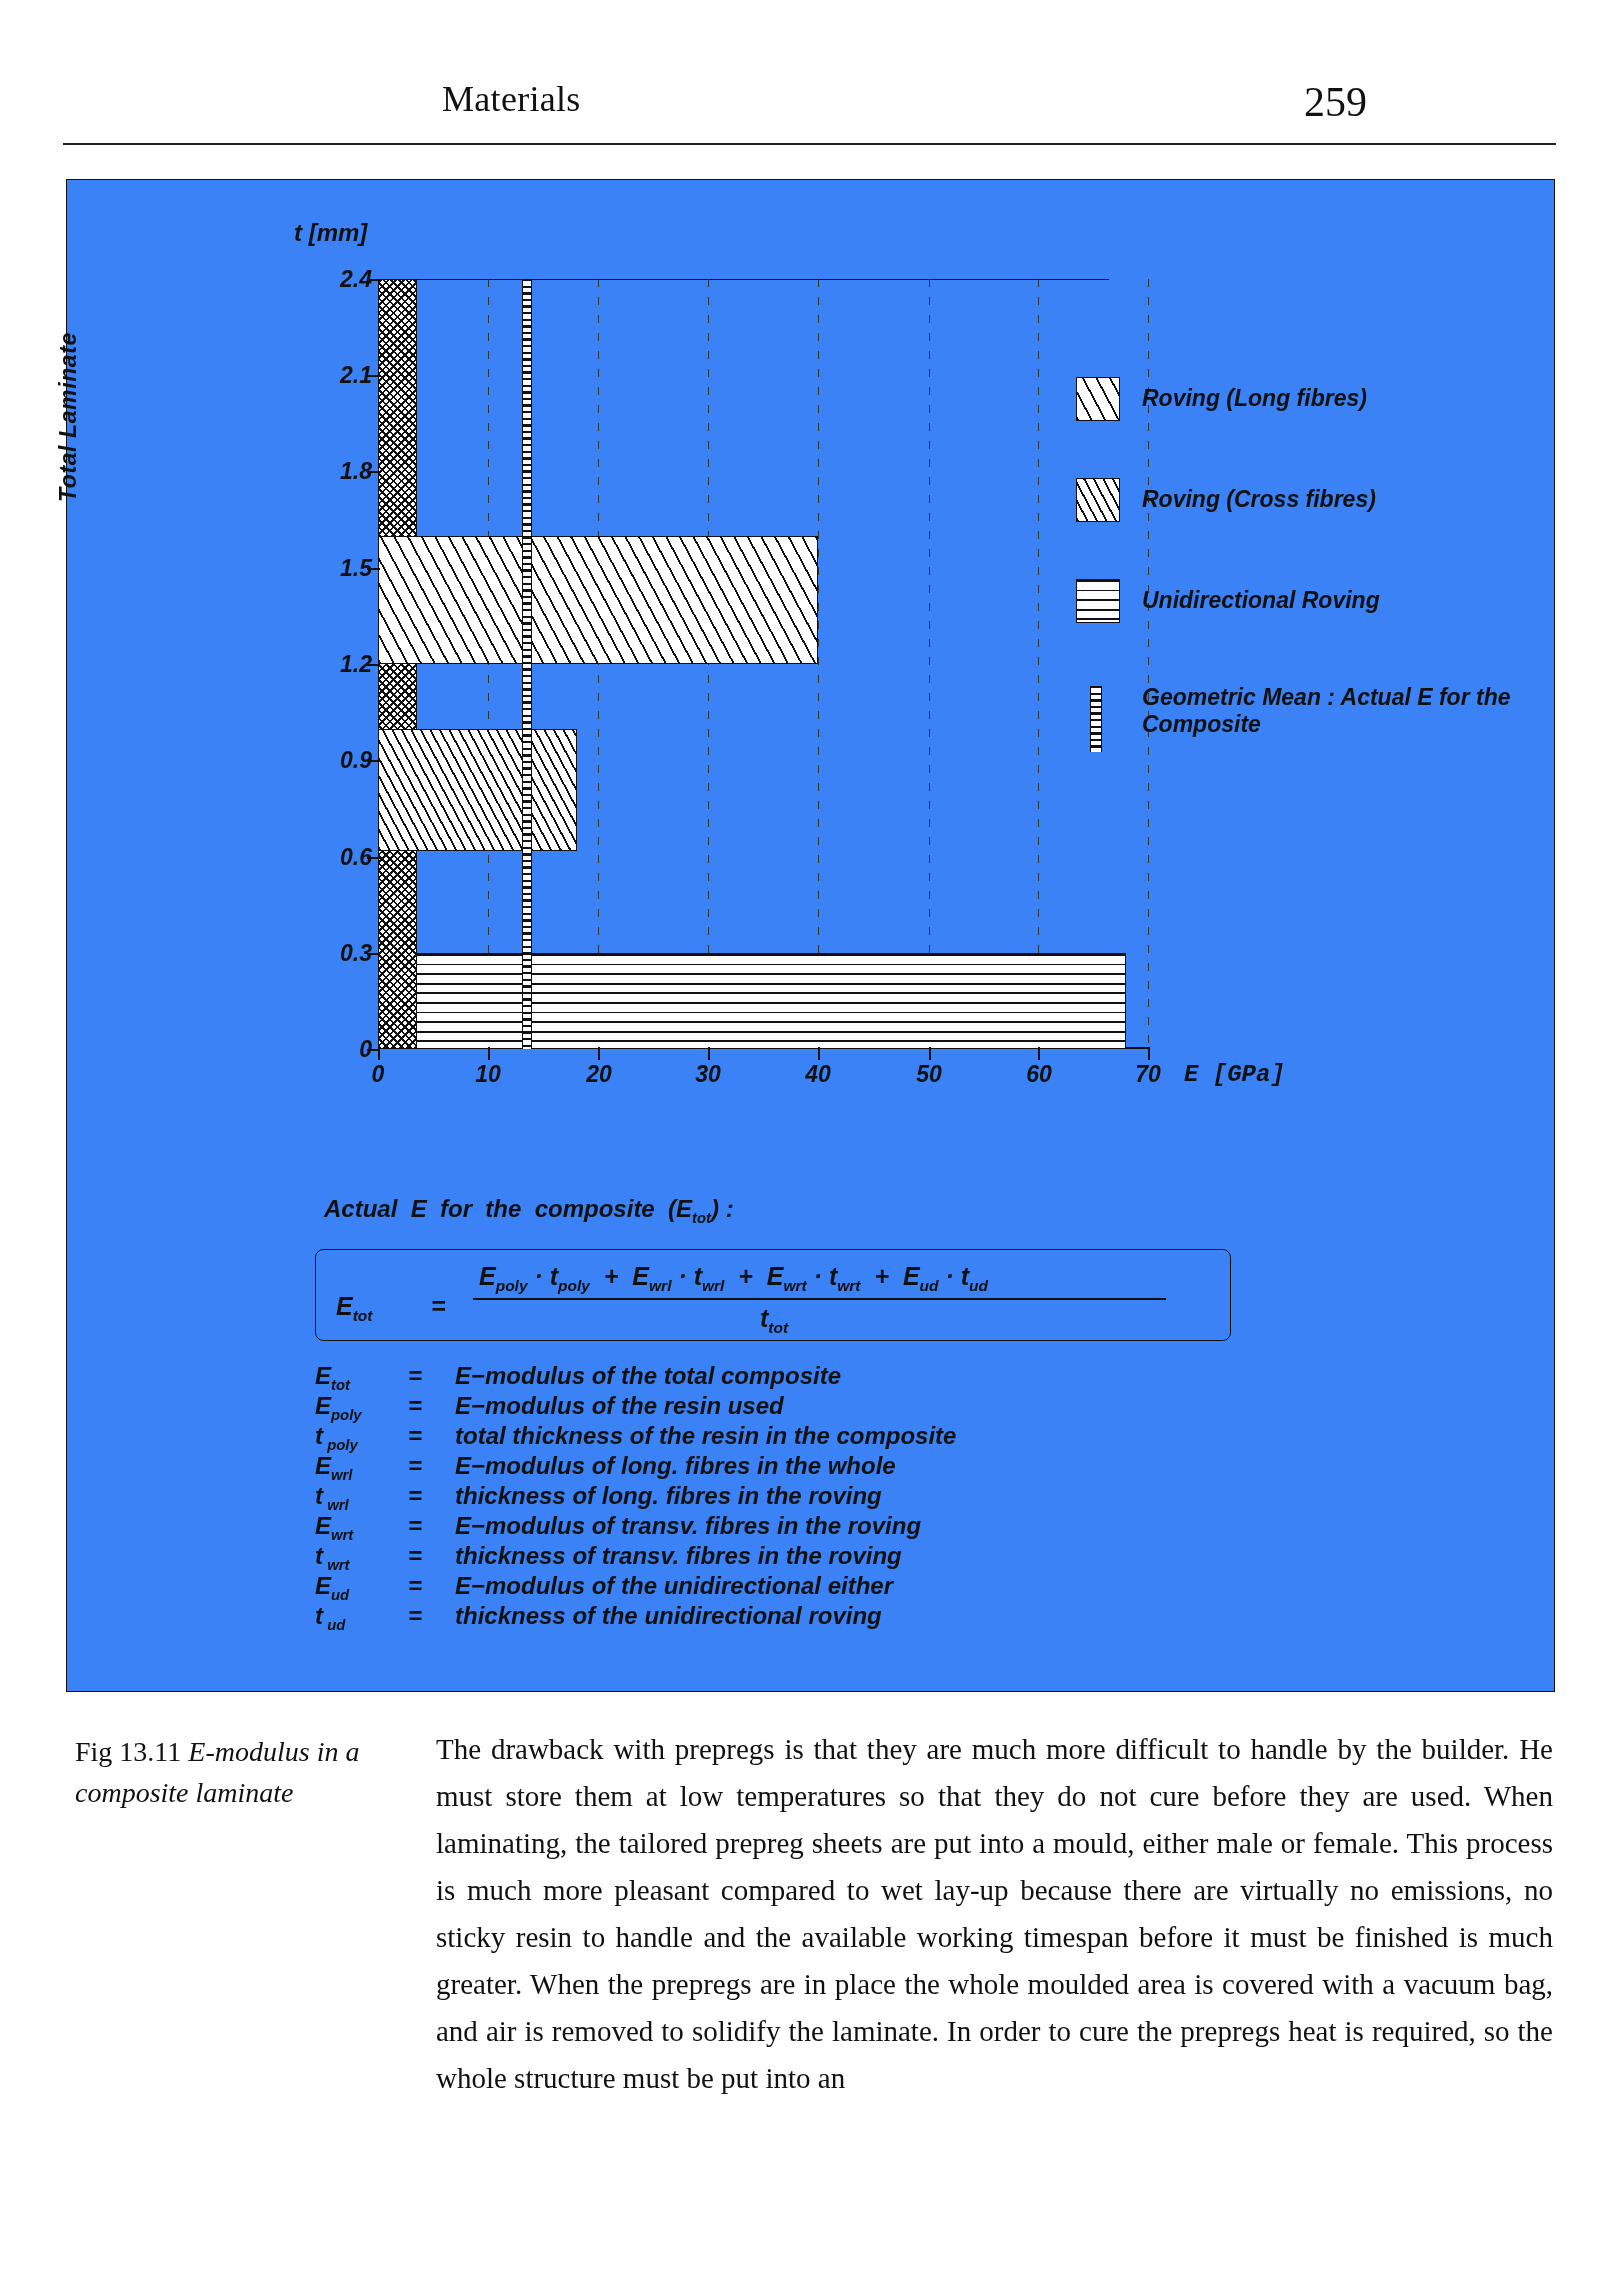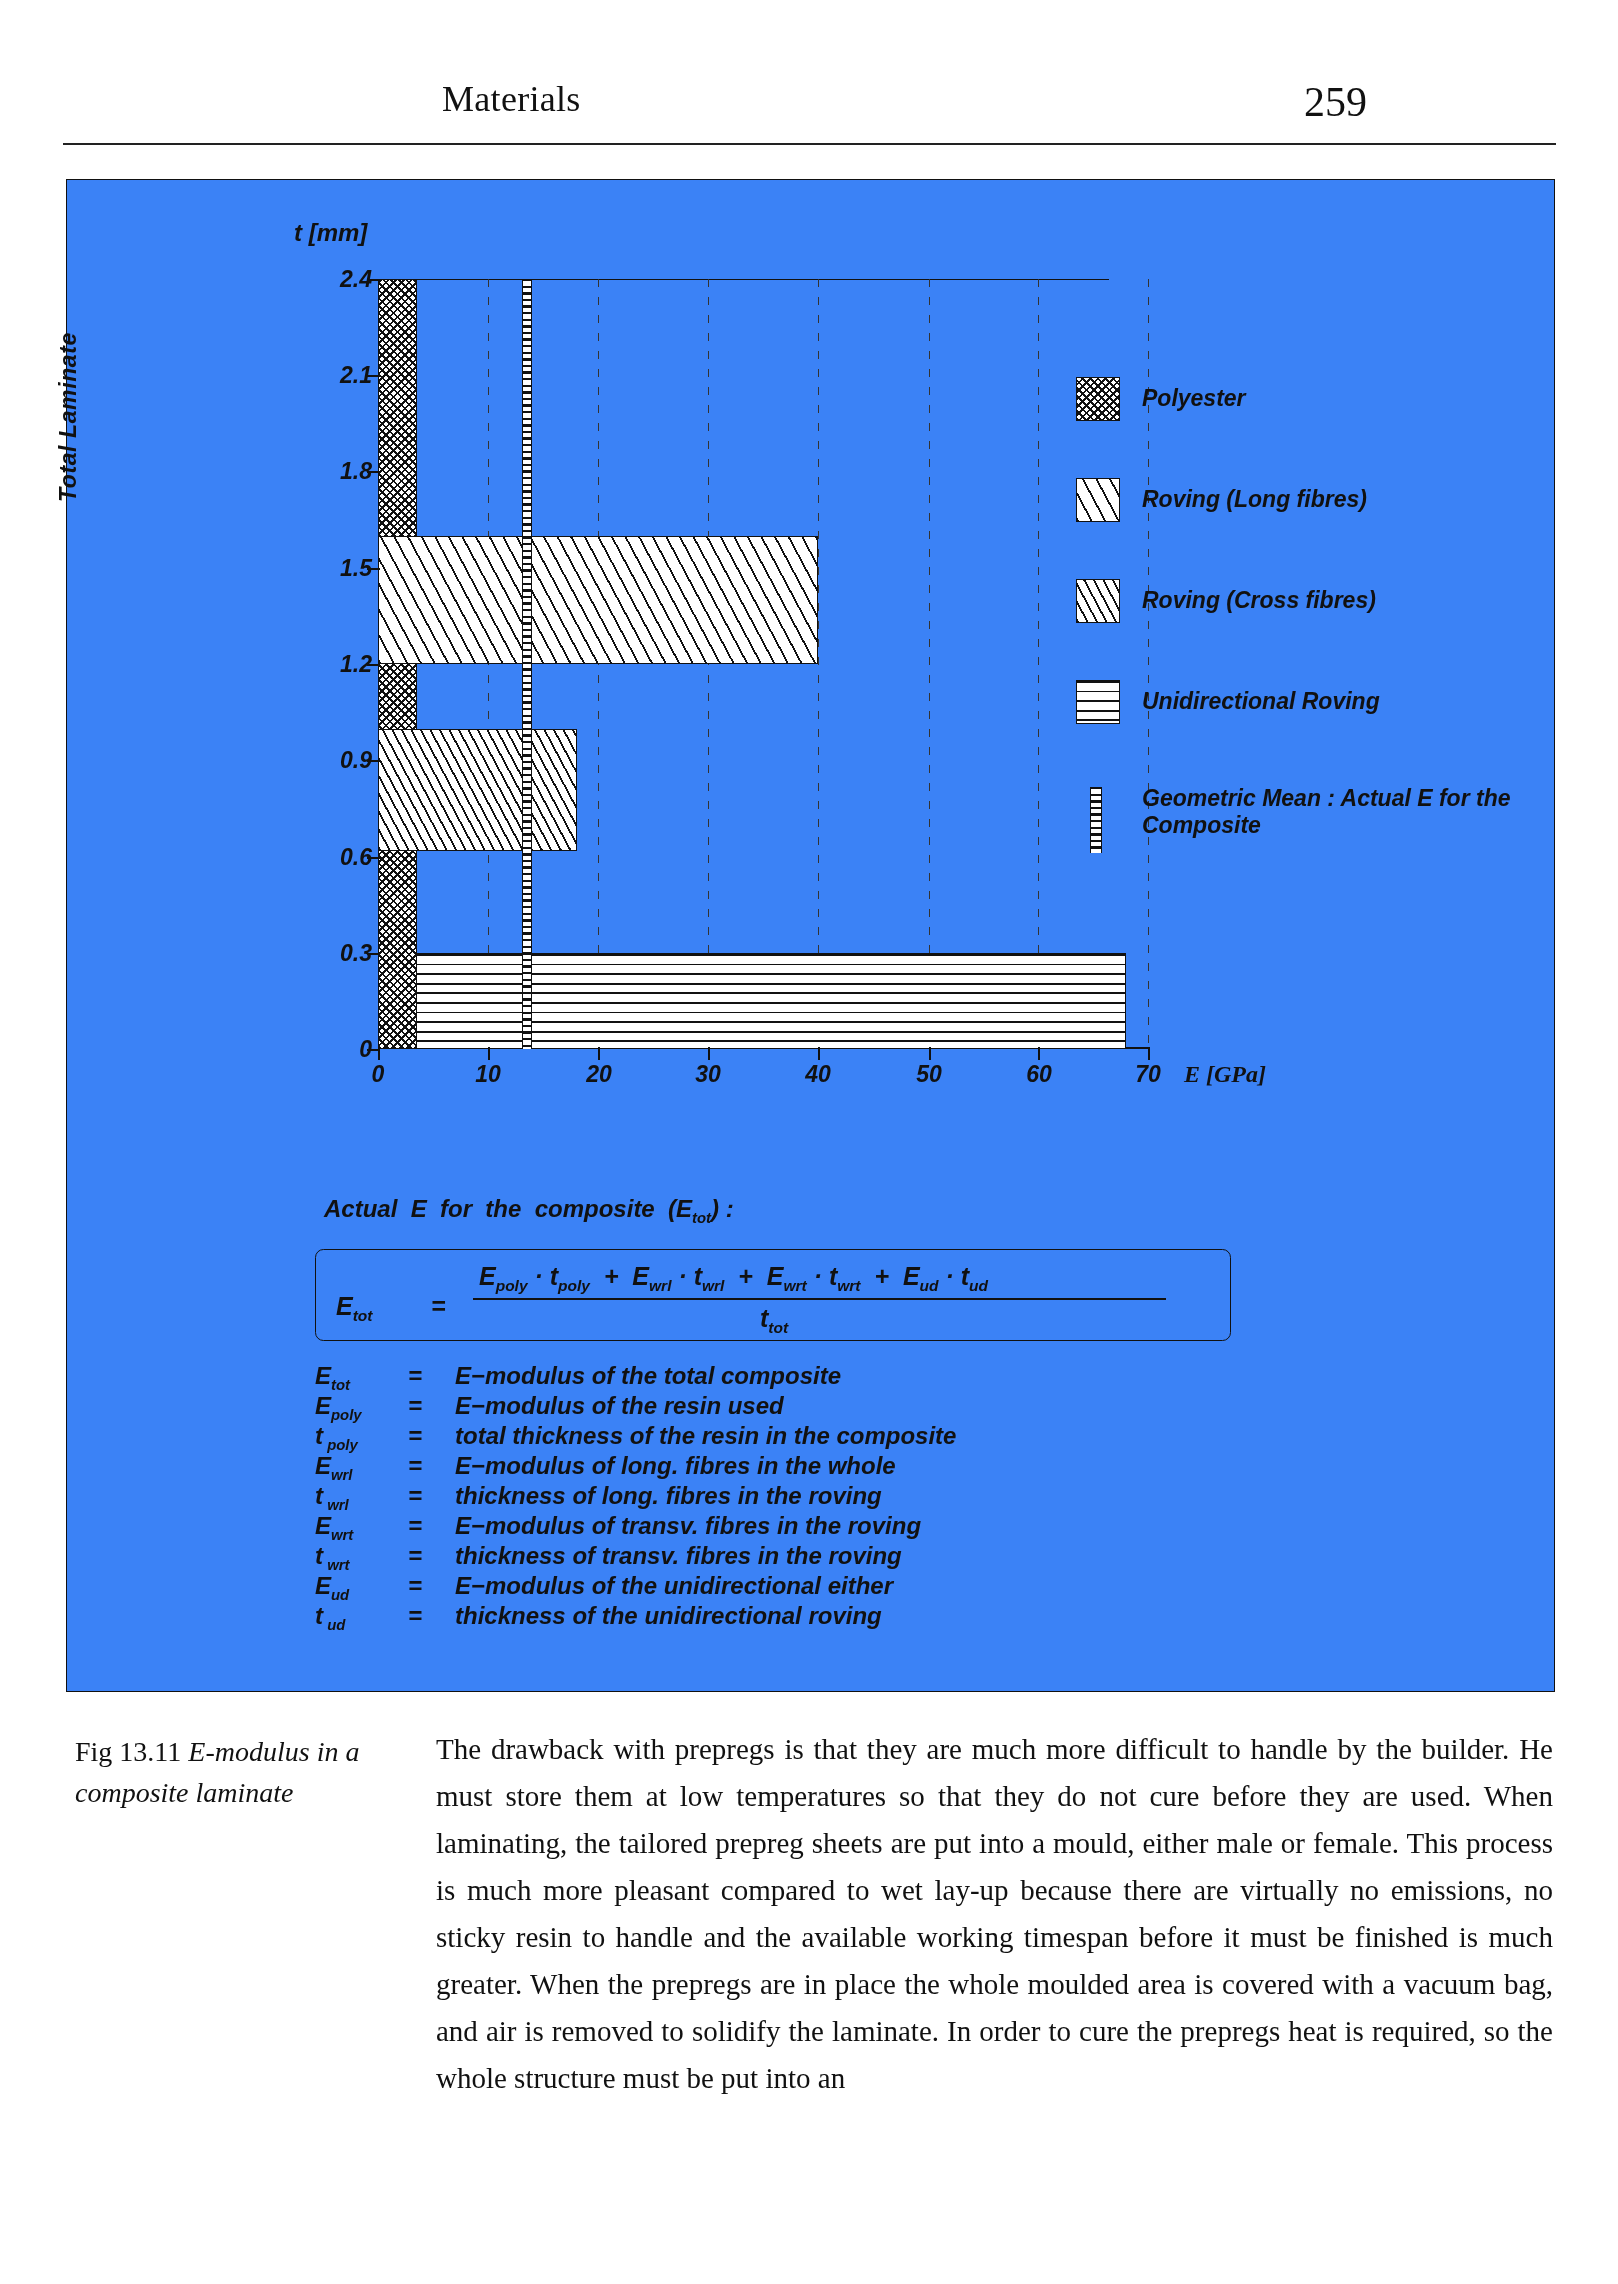--- a/index.html
+++ b/index.html
@@ -22,21 +22,21 @@
 
   
   .plot{position:absolute;left:311px;top:99px;width:770px;height:770px;}
   .yaxis{position:absolute;left:0;top:0;width:2.4px;height:770px;background:#111;}
   .xaxis{position:absolute;left:0;top:768px;width:770px;height:2.4px;background:#111;}
 
   .ytick{position:absolute;right:776px;width:131px;text-align:right;font-style:italic;font-weight:bold;font-size:23px;font-family:"Liberation Sans",sans-serif;}
   .ytickmark{position:absolute;left:-10.7px;width:13px;height:1.8px;background:#111;}
   .xtick{position:absolute;top:782px;width:72px;text-align:center;font-style:italic;font-weight:bold;font-size:23px;font-family:"Liberation Sans",sans-serif;}
   .xtickmark{position:absolute;top:768px;width:1.8px;height:13px;background:#111;}
-  .xaxis-title{position:absolute;left:806px;top:782px;font-style:italic;font-weight:bold;font-size:24px;font-family:Liberation Serif, serif;white-space:nowrap;}
+  .xaxis-title{position:absolute;left:806px;top:782px;font-style:italic;font-weight:bold;font-size:24px;font-family:Liberation Mono, monospace;white-space:nowrap;}
 
   .gridv{position:absolute;top:0;width:1.2px;height:770px;
       background:repeating-linear-gradient(to bottom,#333 0 8.4px,transparent 8.4px 18px);}
   .gridh-top{position:absolute;left:0;top:0;width:731px;height:1.2px;background:#111;}
 
   
   .bar{position:absolute;border:1.8px solid #111;box-sizing:border-box;}
   .pat-poly{background-image:
       repeating-linear-gradient(45deg,#111 0 1.8px,transparent 1.8px 5.4px),
       repeating-linear-gradient(-45deg,#111 0 1.8px,transparent 1.8px 5.4px);
@@ -153,24 +153,20 @@
         <div class="xtickmark" style="left:660px"></div>
         <div class="xtick" style="left:625px">60</div>
         <div class="xtickmark" style="left:770px"></div>
         <div class="xtick" style="left:734px">70</div>
 
         <div class="xaxis-title">E  [GPa]</div>
       </div>
 
       <div class="legend">
         <div class="lg-row" style="height:72px">
-          <div class="lg-swatch pat-poly"></div>
-          <div class="lg-text">Polyester</div>
-        </div>
-        <div class="lg-row" style="height:72px">
           <div class="lg-swatch pat-long"></div>
           <div class="lg-text">Roving  (Long  fibres)</div>
         </div>
         <div class="lg-row" style="height:72px">
           <div class="lg-swatch pat-cross"></div>
           <div class="lg-text">Roving  (Cross  fibres)</div>
         </div>
         <div class="lg-row" style="height:78px">
           <div class="lg-swatch pat-ud"></div>
           <div class="lg-text">Unidirectional  Roving</div>

